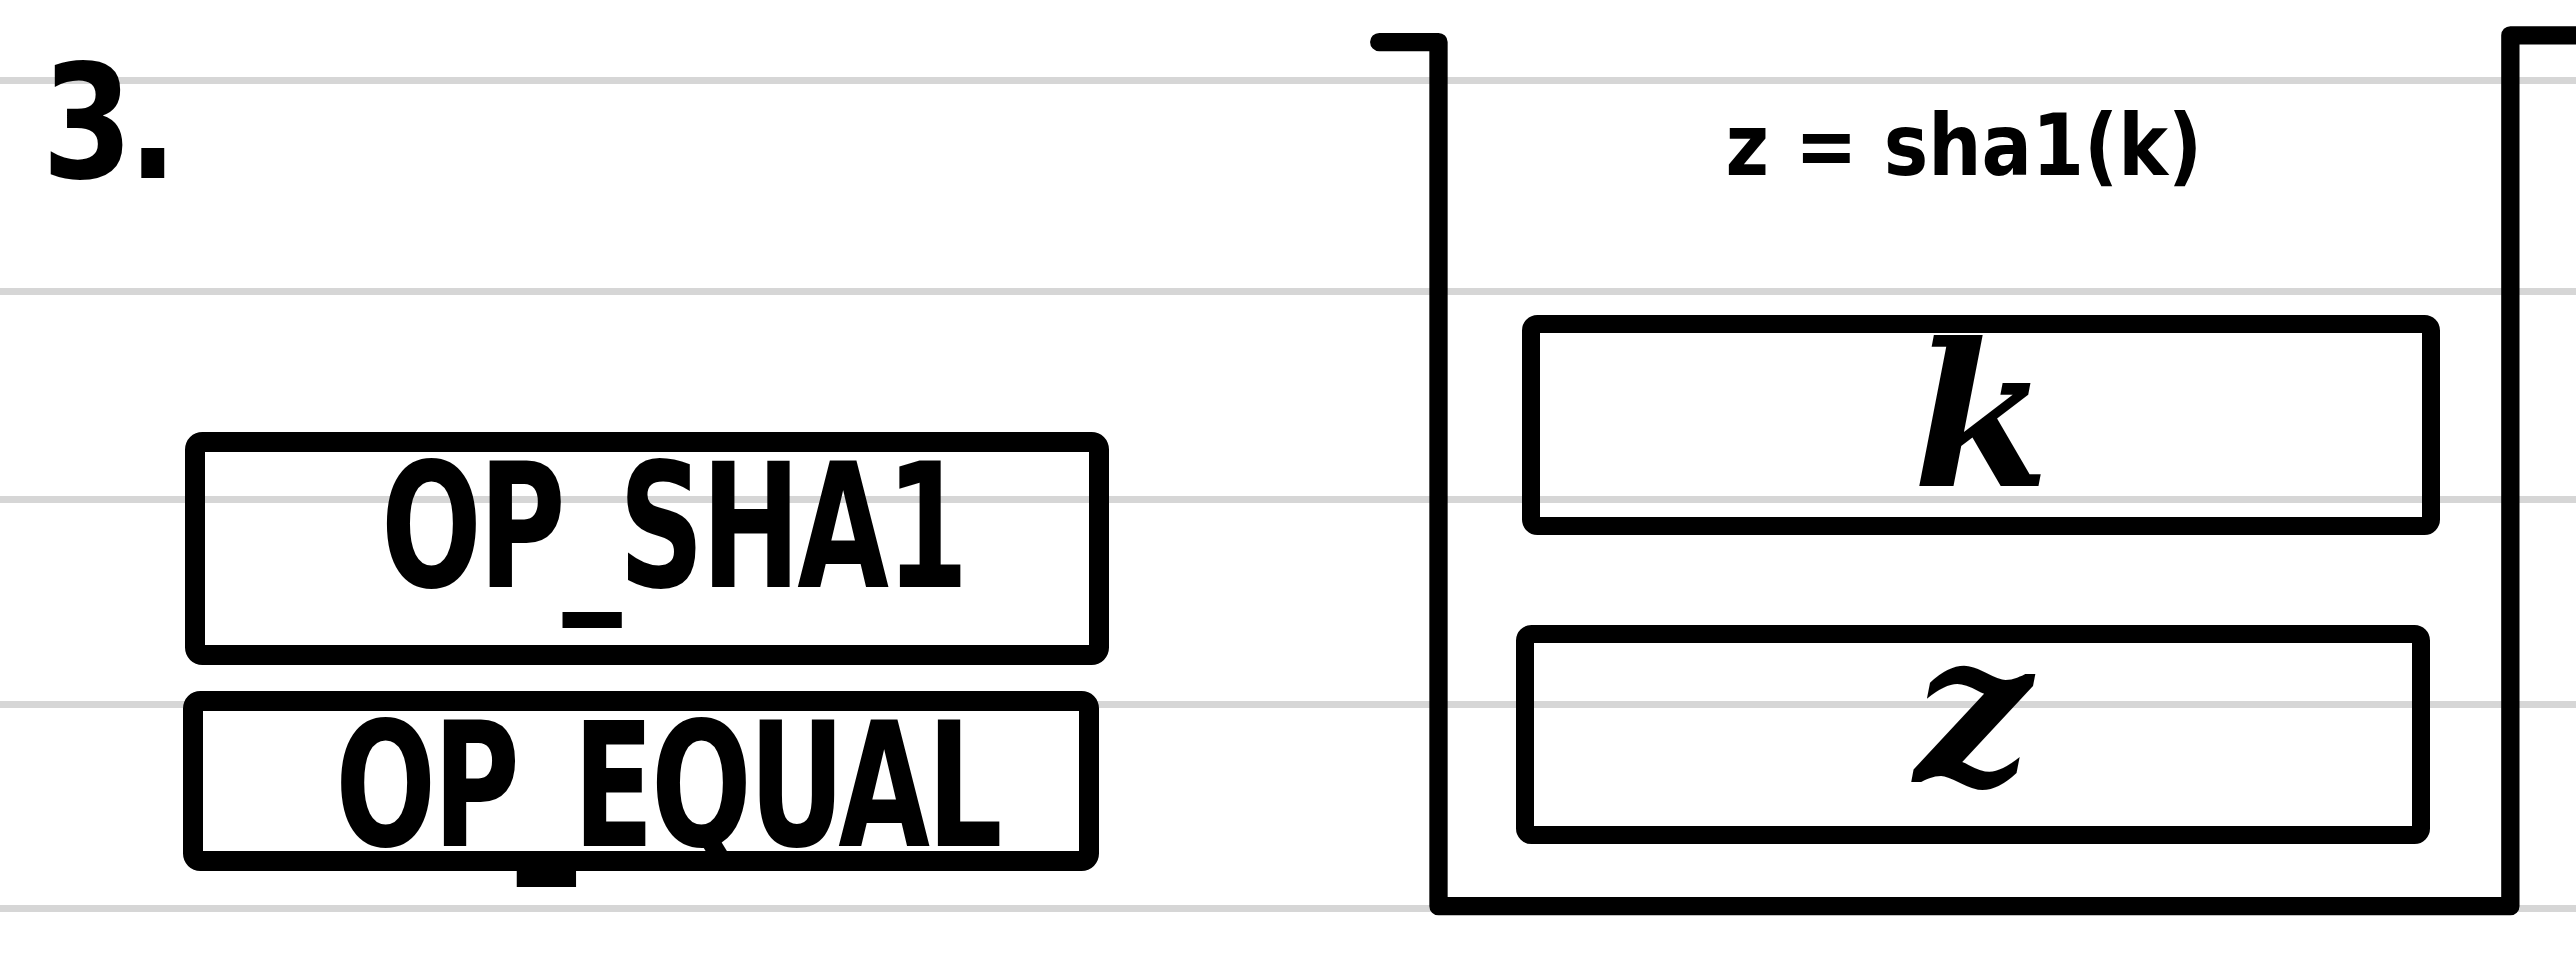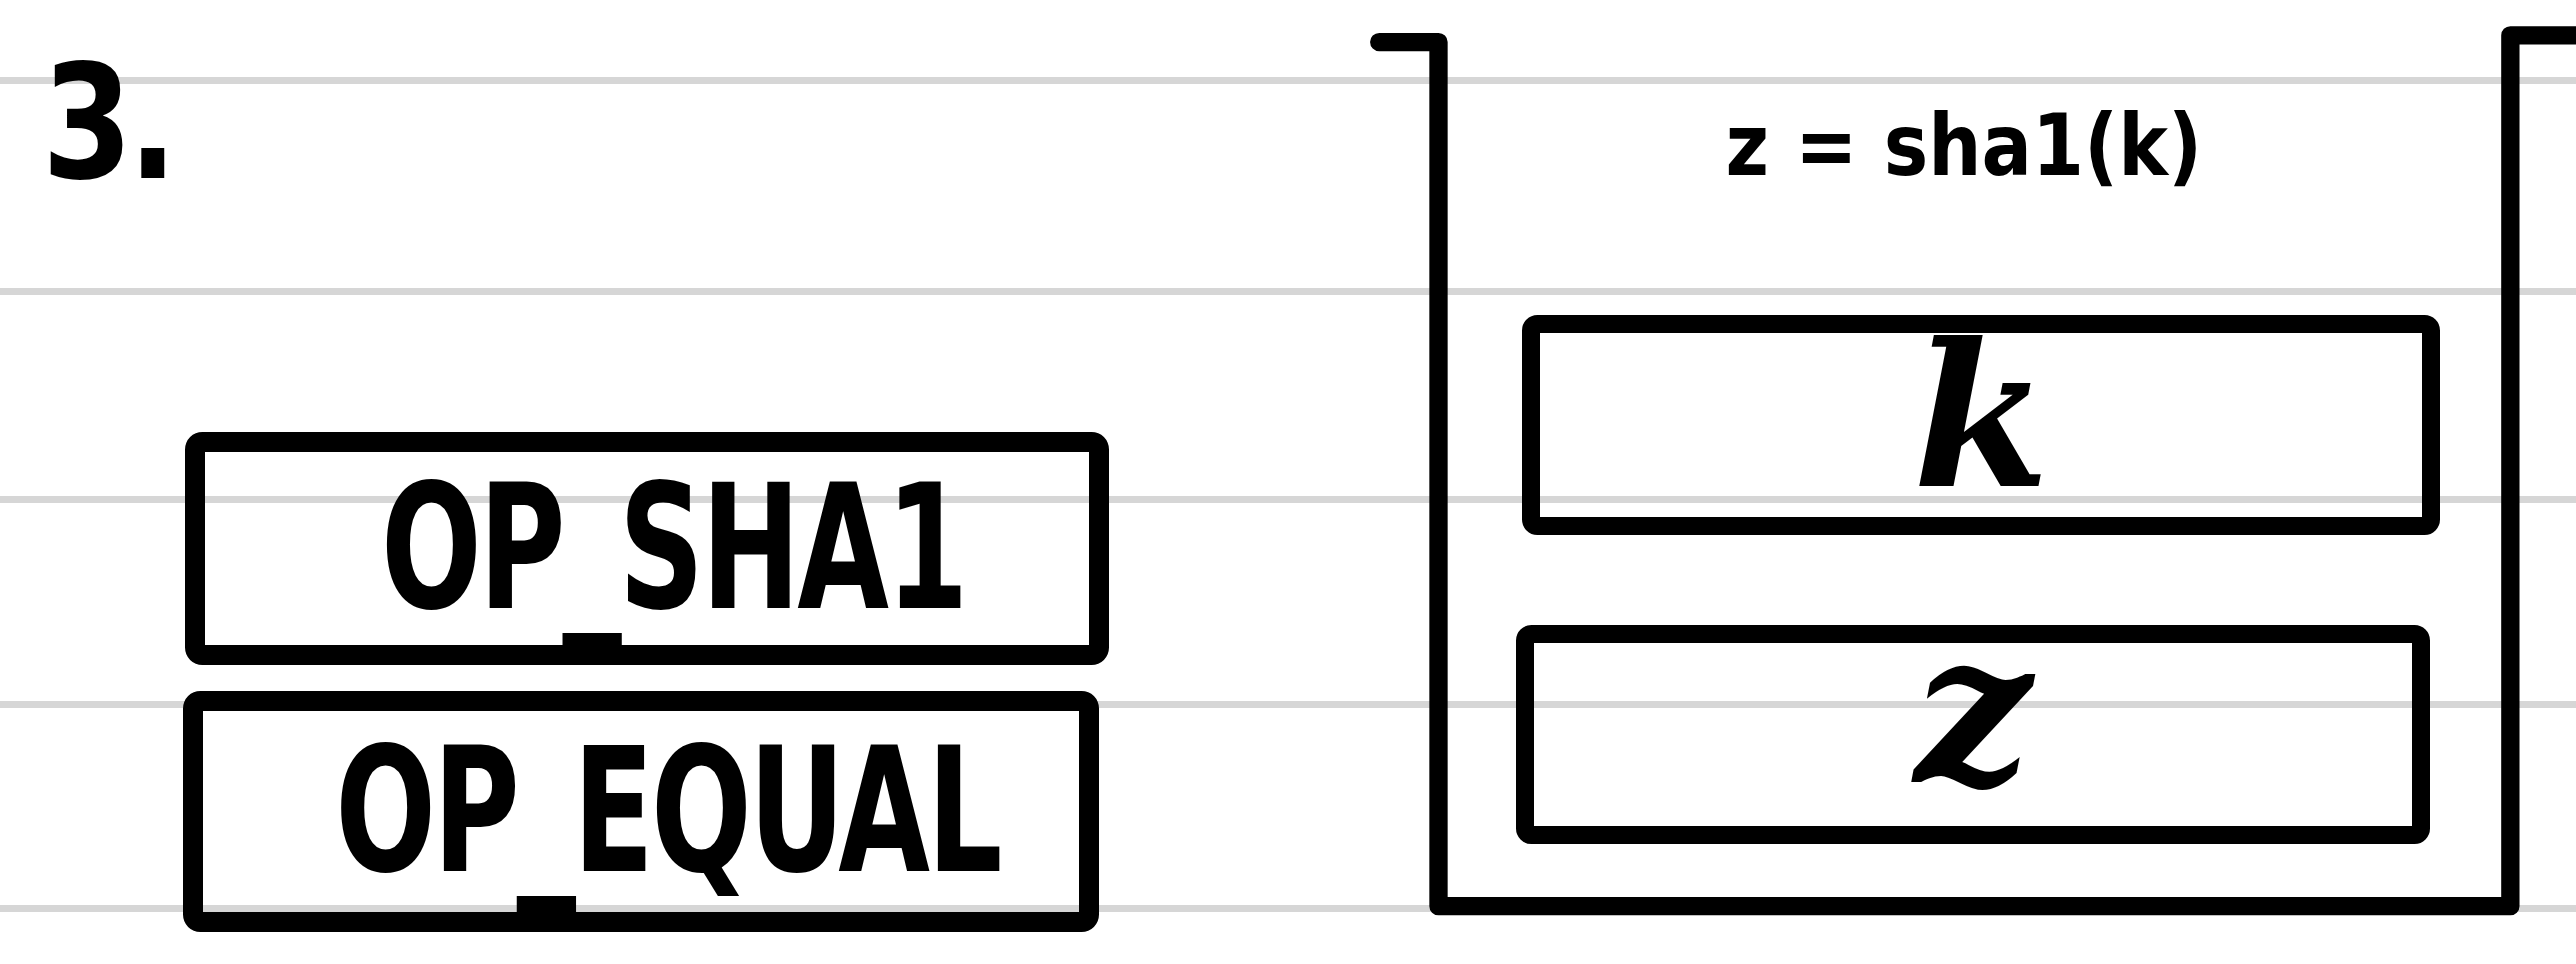--- a/index.html
+++ b/index.html
@@ -40,26 +40,26 @@
     transform-origin: left top;
     letter-spacing: -5.8px;
   }
 
   .op-box {
     position: absolute;
     border: 20px solid #000;
     border-radius: 17.4px;
     background: transparent;
     display: flex;
-    align-items: center;
+    align-items: flex-start;
     justify-content: center;
     box-sizing: border-box;
   }
   .op-box.sha1  { left: 185px; top: 432px; width: 924px; height: 233px; }
-  .op-box.equal { left: 183px; top: 691px; width: 916px; height: 241px; }
+  .op-box.equal { left: 183px; top: 691px; width: 916px; height: 180px; }
   .op-label {
     font-size: 152px;
     font-weight: bold;
     line-height: 1;
     letter-spacing: -3.9px;
     transform: scale(0.78, 1.14);
     padding-left: 68px;
     white-space: nowrap;
   }
 

